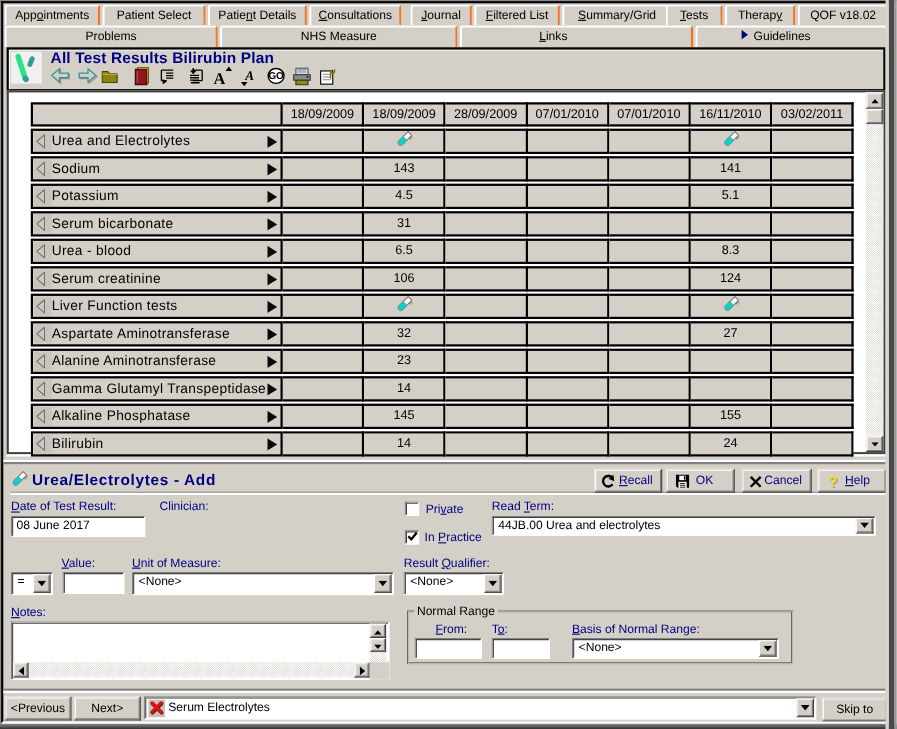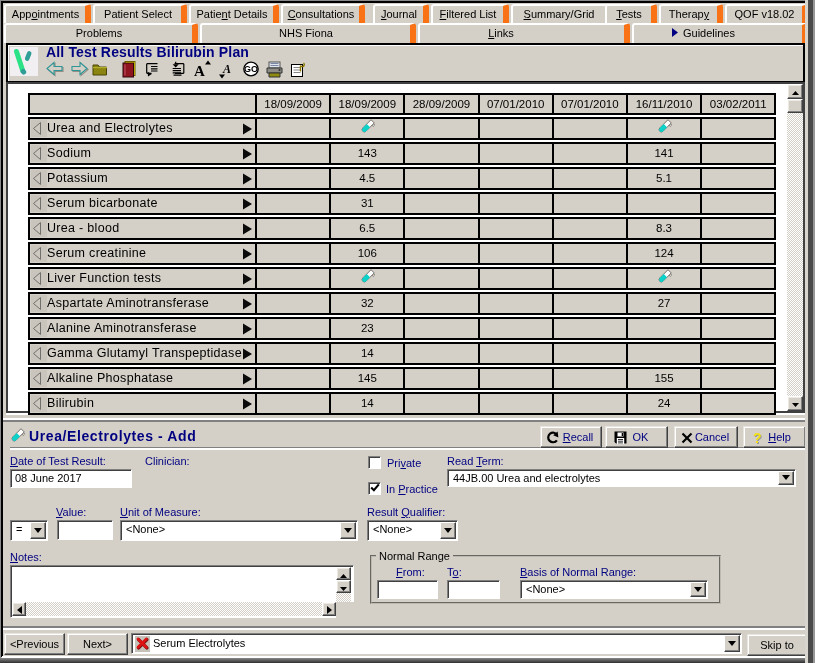--- a/index.html
+++ b/index.html
@@ -10,21 +10,21 @@
 #f-top1{left:0;top:0;width:815px;height:1px;background:#8a8a8a}
 #f-top2{left:0;top:1px;width:808px;height:2px;background:#000}
 #f-left1{left:0;top:0;width:1px;height:660px;background:#8a8a8a}
 #f-left2{left:1px;top:1px;width:2px;height:656px;background:#000}
 #f-right{left:808px;top:0;width:5px;height:663px;background:#4a4a4a}
 #f-right-in{left:805px;top:0;width:3px;height:663px;background:#d8d5ce}
 #f-right-out{left:813px;top:0;width:2px;height:663px;background:#979797}
 #f-bot-w{left:2px;top:656px;width:806px;height:2px;background:#fff}
 #f-bot{left:0;top:658px;width:815px;height:5px;background:linear-gradient(#888,#2e2e2e)}
 
-.tab{position:absolute;background:#d4d0c8;border-top:2px solid #fff;border-left:2px solid #fff;border-right:6px solid #f97316;border-radius:3px 3px 0 0;text-align:center;box-sizing:border-box}
+.tab{position:absolute;background:#d4d0c8;border-top:2px solid #fff;border-left:2px solid #fff;border-right:2px solid #f97316;border-radius:3px 3px 0 0;text-align:center;box-sizing:border-box}
 .tr1{top:4px;height:19px;line-height:16px}
 .tr2{top:23px;height:20px;line-height:17px}
 
 #toolbar{left:6px;top:43px;width:799px;height:40px;background:#d4d0c8;border:2px solid #000;box-sizing:border-box;box-shadow:inset 1px 1px 0 #fff}
 #logo{left:10px;top:47px;width:28px;height:29px;background:#f2eff2}
 #title1{left:46px;top:44px;font-size:14px;font-weight:bold;color:#000080;letter-spacing:.16px}
 
 #content{left:6px;top:82px;width:799px;height:331px;background:#fff;border:2px solid #404040;box-sizing:border-box}
 #content-bot-hi{left:6px;top:413px;width:799px;height:2px;background:#fff}
 
@@ -74,21 +74,21 @@
 <div class="tab tr1" style="left:189px;width:90px">Patie<u>n</u>t Details</div>
 <div class="tab tr1" style="left:281px;width:84px"><u>C</u>onsultations</div>
 <div class="tab tr1" style="left:373px;width:56px"><u>J</u>ournal</div>
 <div class="tab tr1" style="left:431px;width:78px"><u>F</u>iltered List</div>
 <div class="tab tr1" style="left:511px;width:100px"><u>S</u>ummary/Grid</div>
 <div class="tab tr1" style="left:605px;width:52px"><u>T</u>ests</div>
 <div class="tab tr1" style="left:659px;width:64px">Therap<u>y</u></div>
 <div class="tab tr1" style="left:725px;width:83px">QOF v18.02</div>
 
 <div class="tab tr2" style="left:4px;width:194px">Problems</div>
-<div class="tab tr2" style="left:200px;width:216px">NHS Fiona</div>
+<div class="tab tr2" style="left:200px;width:216px">NHS Measure</div>
 <div class="tab tr2" style="left:632px;width:176px;padding-right:29px"><svg width="6" height="9" style="margin-right:5px">
         <polygon points="0,0 6,4.5 0,9" fill="#000080"></polygon>
       </svg>Guidelines</div>
 <div class="tab tr2" style="left:418px;width:212px;padding-right:42px"><u>L</u>inks</div>
 
 <div class="abs" id="toolbar"></div>
 <div class="abs" id="logo">
 <svg width="28" height="29" viewBox="0 0 28 29">
 <g stroke-linecap="round">
 <line x1="6.5" y1="4.5" x2="12.5" y2="23" stroke="#2be287" stroke-width="5"></line>

